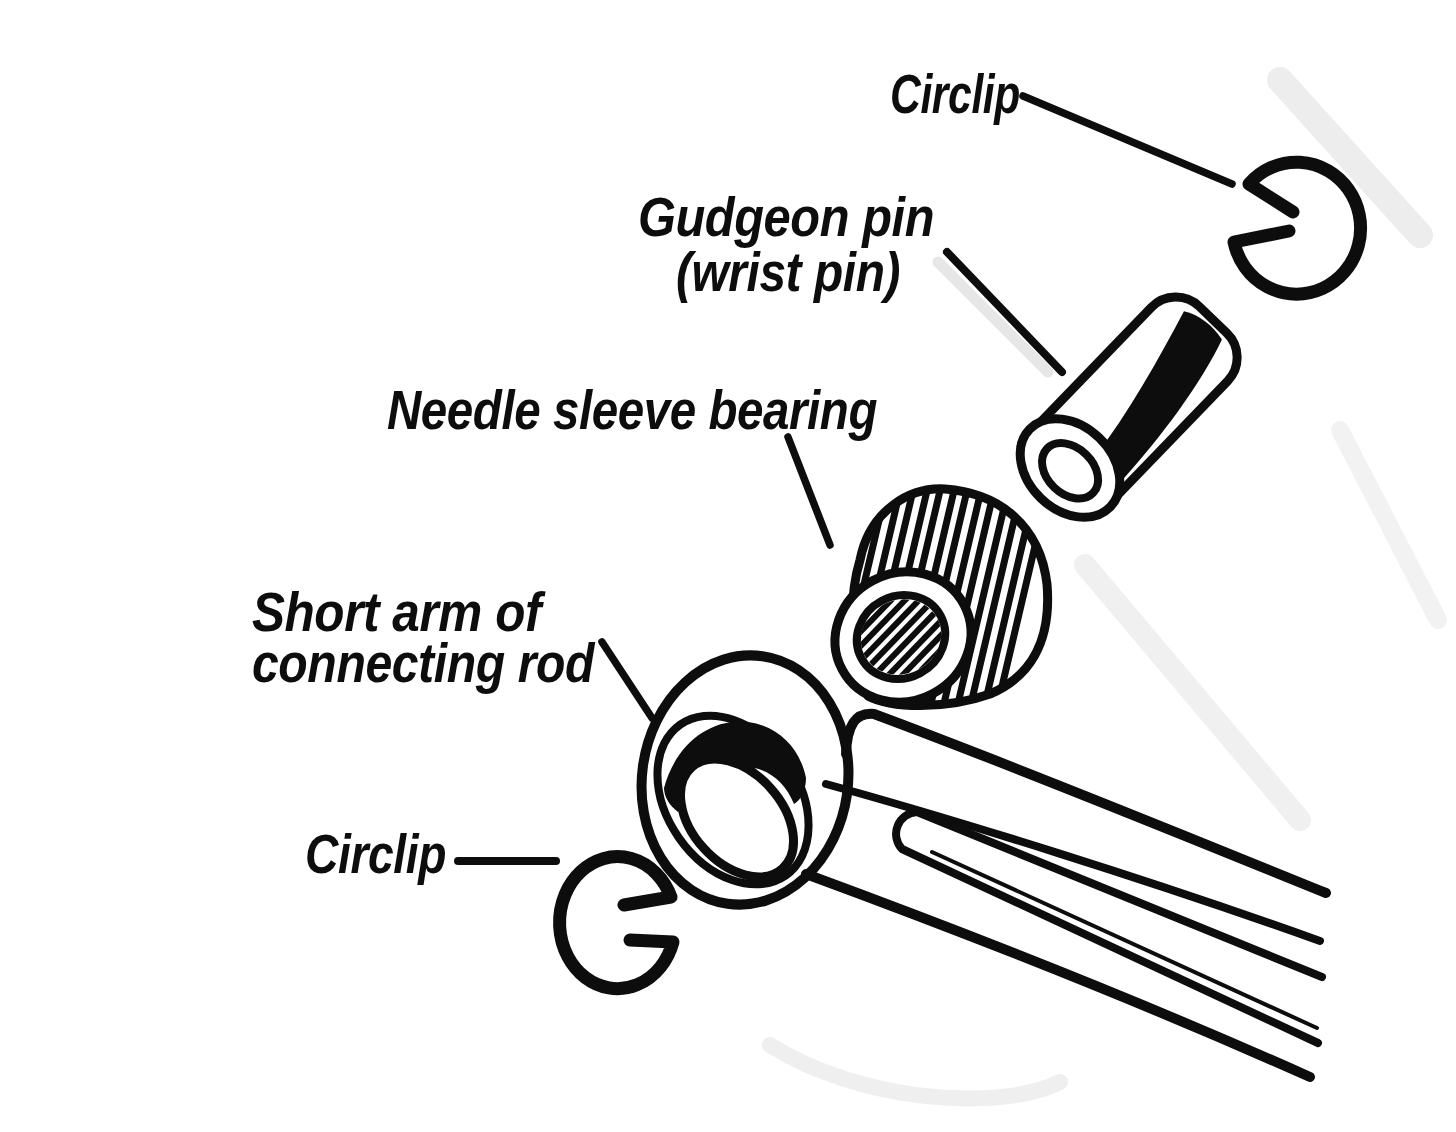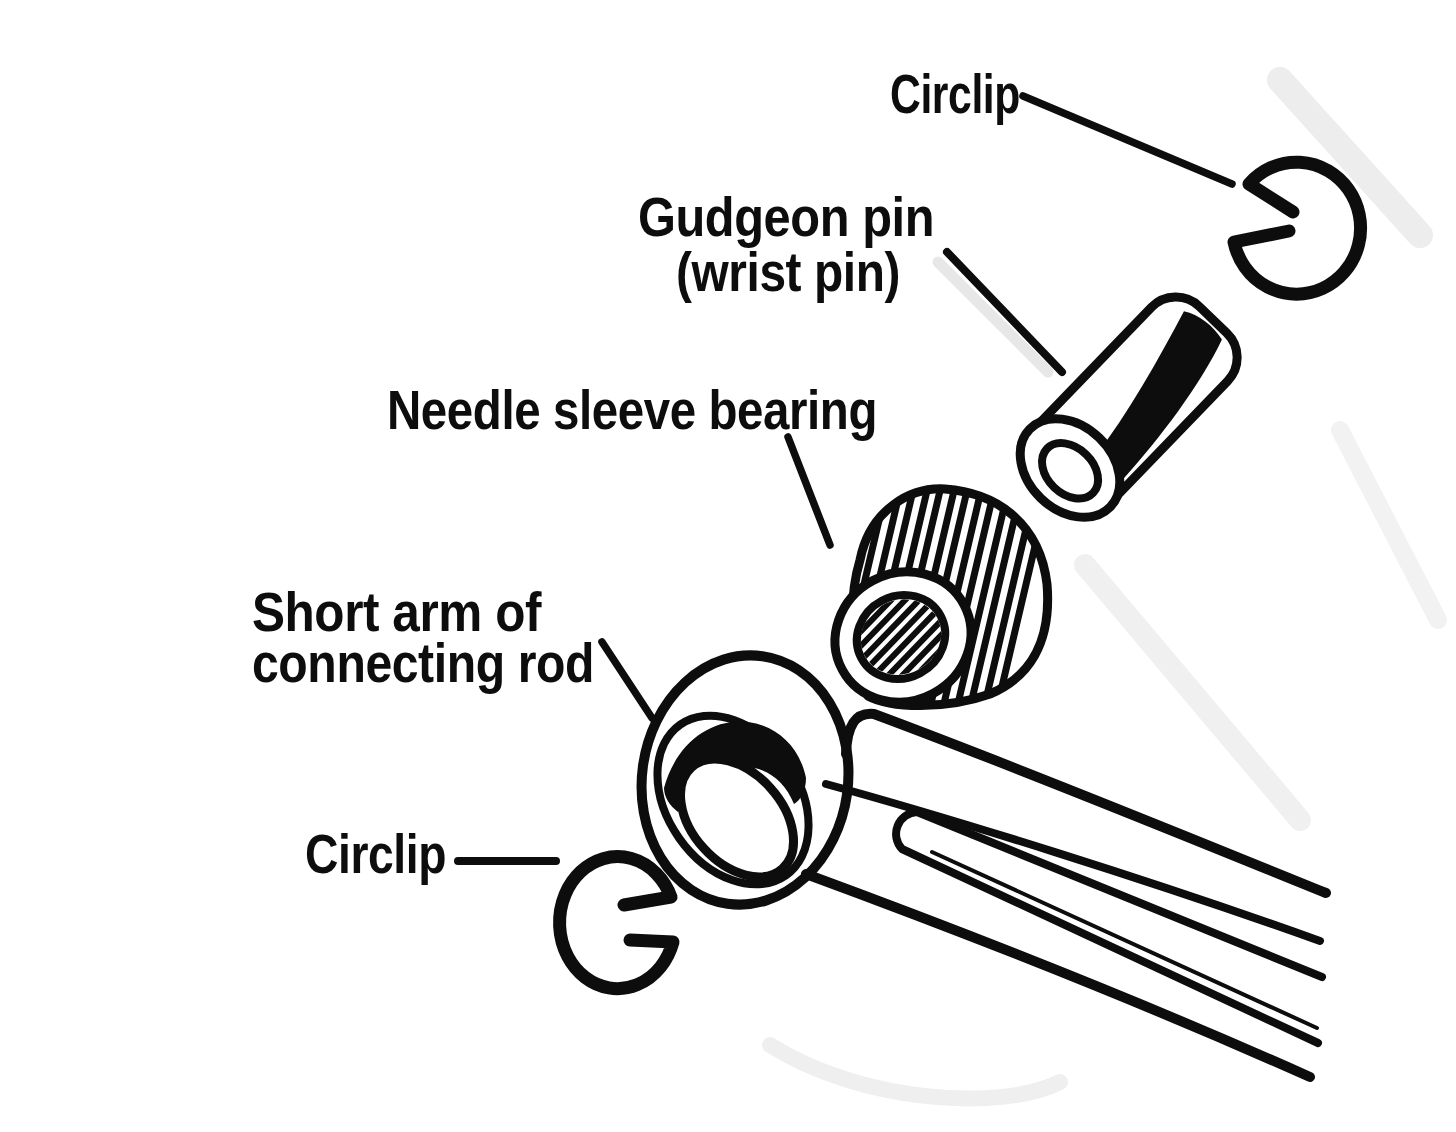--- a/index.html
+++ b/index.html
@@ -13,21 +13,21 @@
     font-family:"Liberation Sans",sans-serif;
     font-weight:700;
     font-size:56px;
     fill:var(--ink,#0d0d0d);
     letter-spacing:-0.5px;
   }
 </style>
 </head>
 <body>
 
-<div id="stage" style="background: rgb(255, 255, 255);">
+<div id="stage" style="background: rgb(255, 255, 255); font-style: italic;">
 <svg width="1456" height="1132" viewBox="0 0 1456 1132" aria-label="exploded diagram">
 
   <defs>
     <clipPath id="clip-bearing-body">
       <path d="M 860,560 C 870,510 910,487 945,489 C 1000,493 1040,526 1047,584 C 1052,644 1028,678 990,694 C 945,710 890,708 868,696 C 850,660 848,600 860,560 Z"></path>
     </clipPath>
     <clipPath id="clip-bearing-bore">
       <ellipse cx="901" cy="637" rx="41" ry="37" transform="rotate(-25 901 637)"></ellipse>
     </clipPath>
   </defs>

